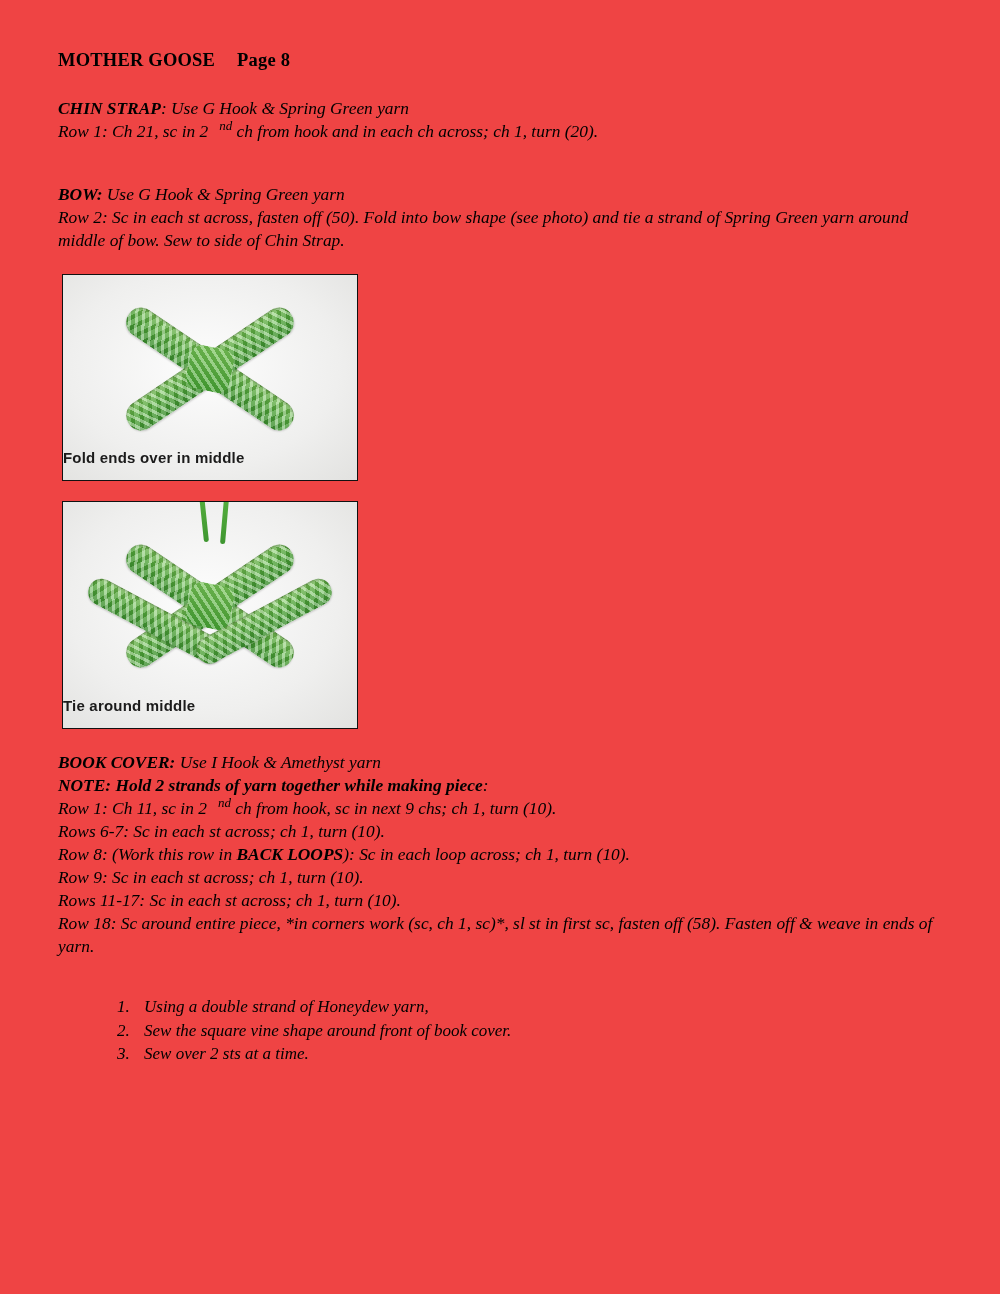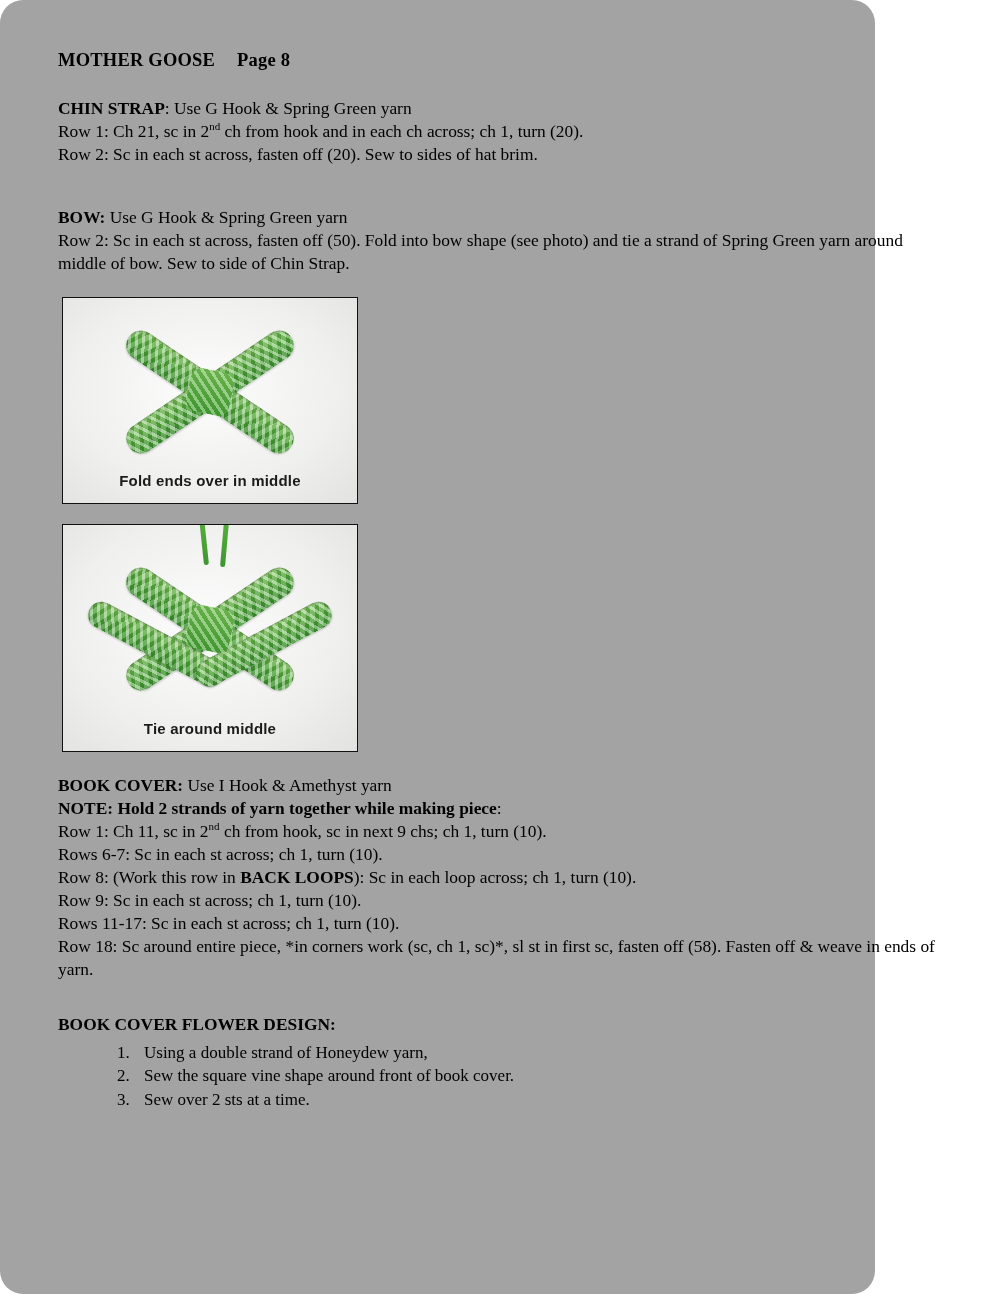--- a/index.html
+++ b/index.html
@@ -11,55 +11,56 @@
     width: 1000px;
     height: 1294px;
     font-family: "Liberation Serif", serif;
     color: #000000;
     position: relative;
     overflow: hidden;
   }
   .page {
     position: absolute;
     left: 0; top: 0;
-    width: 875px;
+    width: 1000px;
     height: 1294px;
-    background: #a3a3a3;
-    border-radius: 23px;
+    background: #ef4444;
   }
   .content {
     position: absolute;
     left: 58px;
     top: 50px;
     width: 890px;
   }
   .doc-header {
     font-weight: bold;
     font-size: 18.5px;
     letter-spacing: 0.2px;
     margin-bottom: 26px;
   }
   .doc-header .pg {
     margin-left: 22px;
   }
   .block {
     margin-bottom: 18px;
+    font-style: italic;
   }
   .line {
     font-size: 17.4px;
     line-height: 1.32;
     white-space: pre-wrap;
   }
   .bold {
     font-weight: bold;
   }
   sup {
-    font-size: 11px;
+    font-size: 13px;
     vertical-align: super;
     line-height: 0;
+    margin-left: 11px;
   }
   .spacer-sm { height: 14px; }
   .spacer-md { height: 22px; }
 
   
   .photo {
     border: 1px solid #111;
     background: #f2f2f1;
     position: relative;
     overflow: hidden;
@@ -77,21 +78,20 @@
   .photo-inner {
     position: absolute;
     inset: 0;
     background:
       radial-gradient(ellipse at 48% 45%, #fdfdfd 0%, #efefee 62%, #e2e2e0 100%);
   }
   .caption {
     position: absolute;
     left: 0; right: 0;
     bottom: 14px;
-    text-align: center;
     font-family: "Liberation Sans", sans-serif;
     font-weight: bold;
     font-size: 15px;
     color: #1b1b1b;
     letter-spacing: 0.2px;
   }
   
   .bow {
     position: absolute;
     left: 50%;
@@ -147,21 +147,20 @@
 <div class="page">
   <div class="content">
 
     <div class="doc-header">
       <span>MOTHER GOOSE</span><span class="pg">Page 8</span>
     </div>
 
     <div class="block">
       <div class="line"><span class="bold">CHIN STRAP</span><span>: Use G Hook &amp; Spring Green yarn</span></div>
       <div class="line">Row 1: Ch 21, sc in 2<sup>nd</sup> ch from hook and in each ch across; ch 1, turn (20).</div>
-      <div class="line">Row 2: Sc in each st across, fasten off (20). Sew to sides of hat brim.</div>
     </div>
 
     <div class="spacer-md"></div>
 
     <div class="block">
       <div class="line"><span class="bold">BOW:</span><span> Use G Hook &amp; Spring Green yarn</span></div>
       <div class="line">Row 2: Sc in each st across, fasten off (50). Fold into bow shape (see photo) and tie a strand of Spring Green yarn around middle of bow. Sew to side of Chin Strap.</div>
     </div>
 
     <div class="photo photo-1">
@@ -197,21 +196,20 @@
       <div class="line">Rows 6-7: Sc in each st across; ch 1, turn (10).</div>
       <div class="line">Row 8: (Work this row in <span class="bold">BACK LOOPS</span>): Sc in each loop across; ch 1, turn (10).</div>
       <div class="line">Row 9: Sc in each st across; ch 1, turn (10).</div>
       <div class="line">Rows 11-17: Sc in each st across; ch 1, turn (10).</div>
       <div class="line">Row 18: Sc around entire piece, *in corners work (sc, ch 1, sc)*, sl st in first sc, fasten off (58). Fasten off &amp; weave in ends of yarn.</div>
     </div>
 
     <div class="spacer-sm"></div>
 
     <div class="block">
-      <div class="line bold">BOOK COVER FLOWER DESIGN:</div>
       <ol class="steps">
         <li>Using a double strand of Honeydew yarn,</li>
         <li>Sew the square vine shape around front of book cover.</li>
         <li>Sew over 2 sts at a time.</li>
       </ol>
     </div>
 
   </div>
 </div>
 

